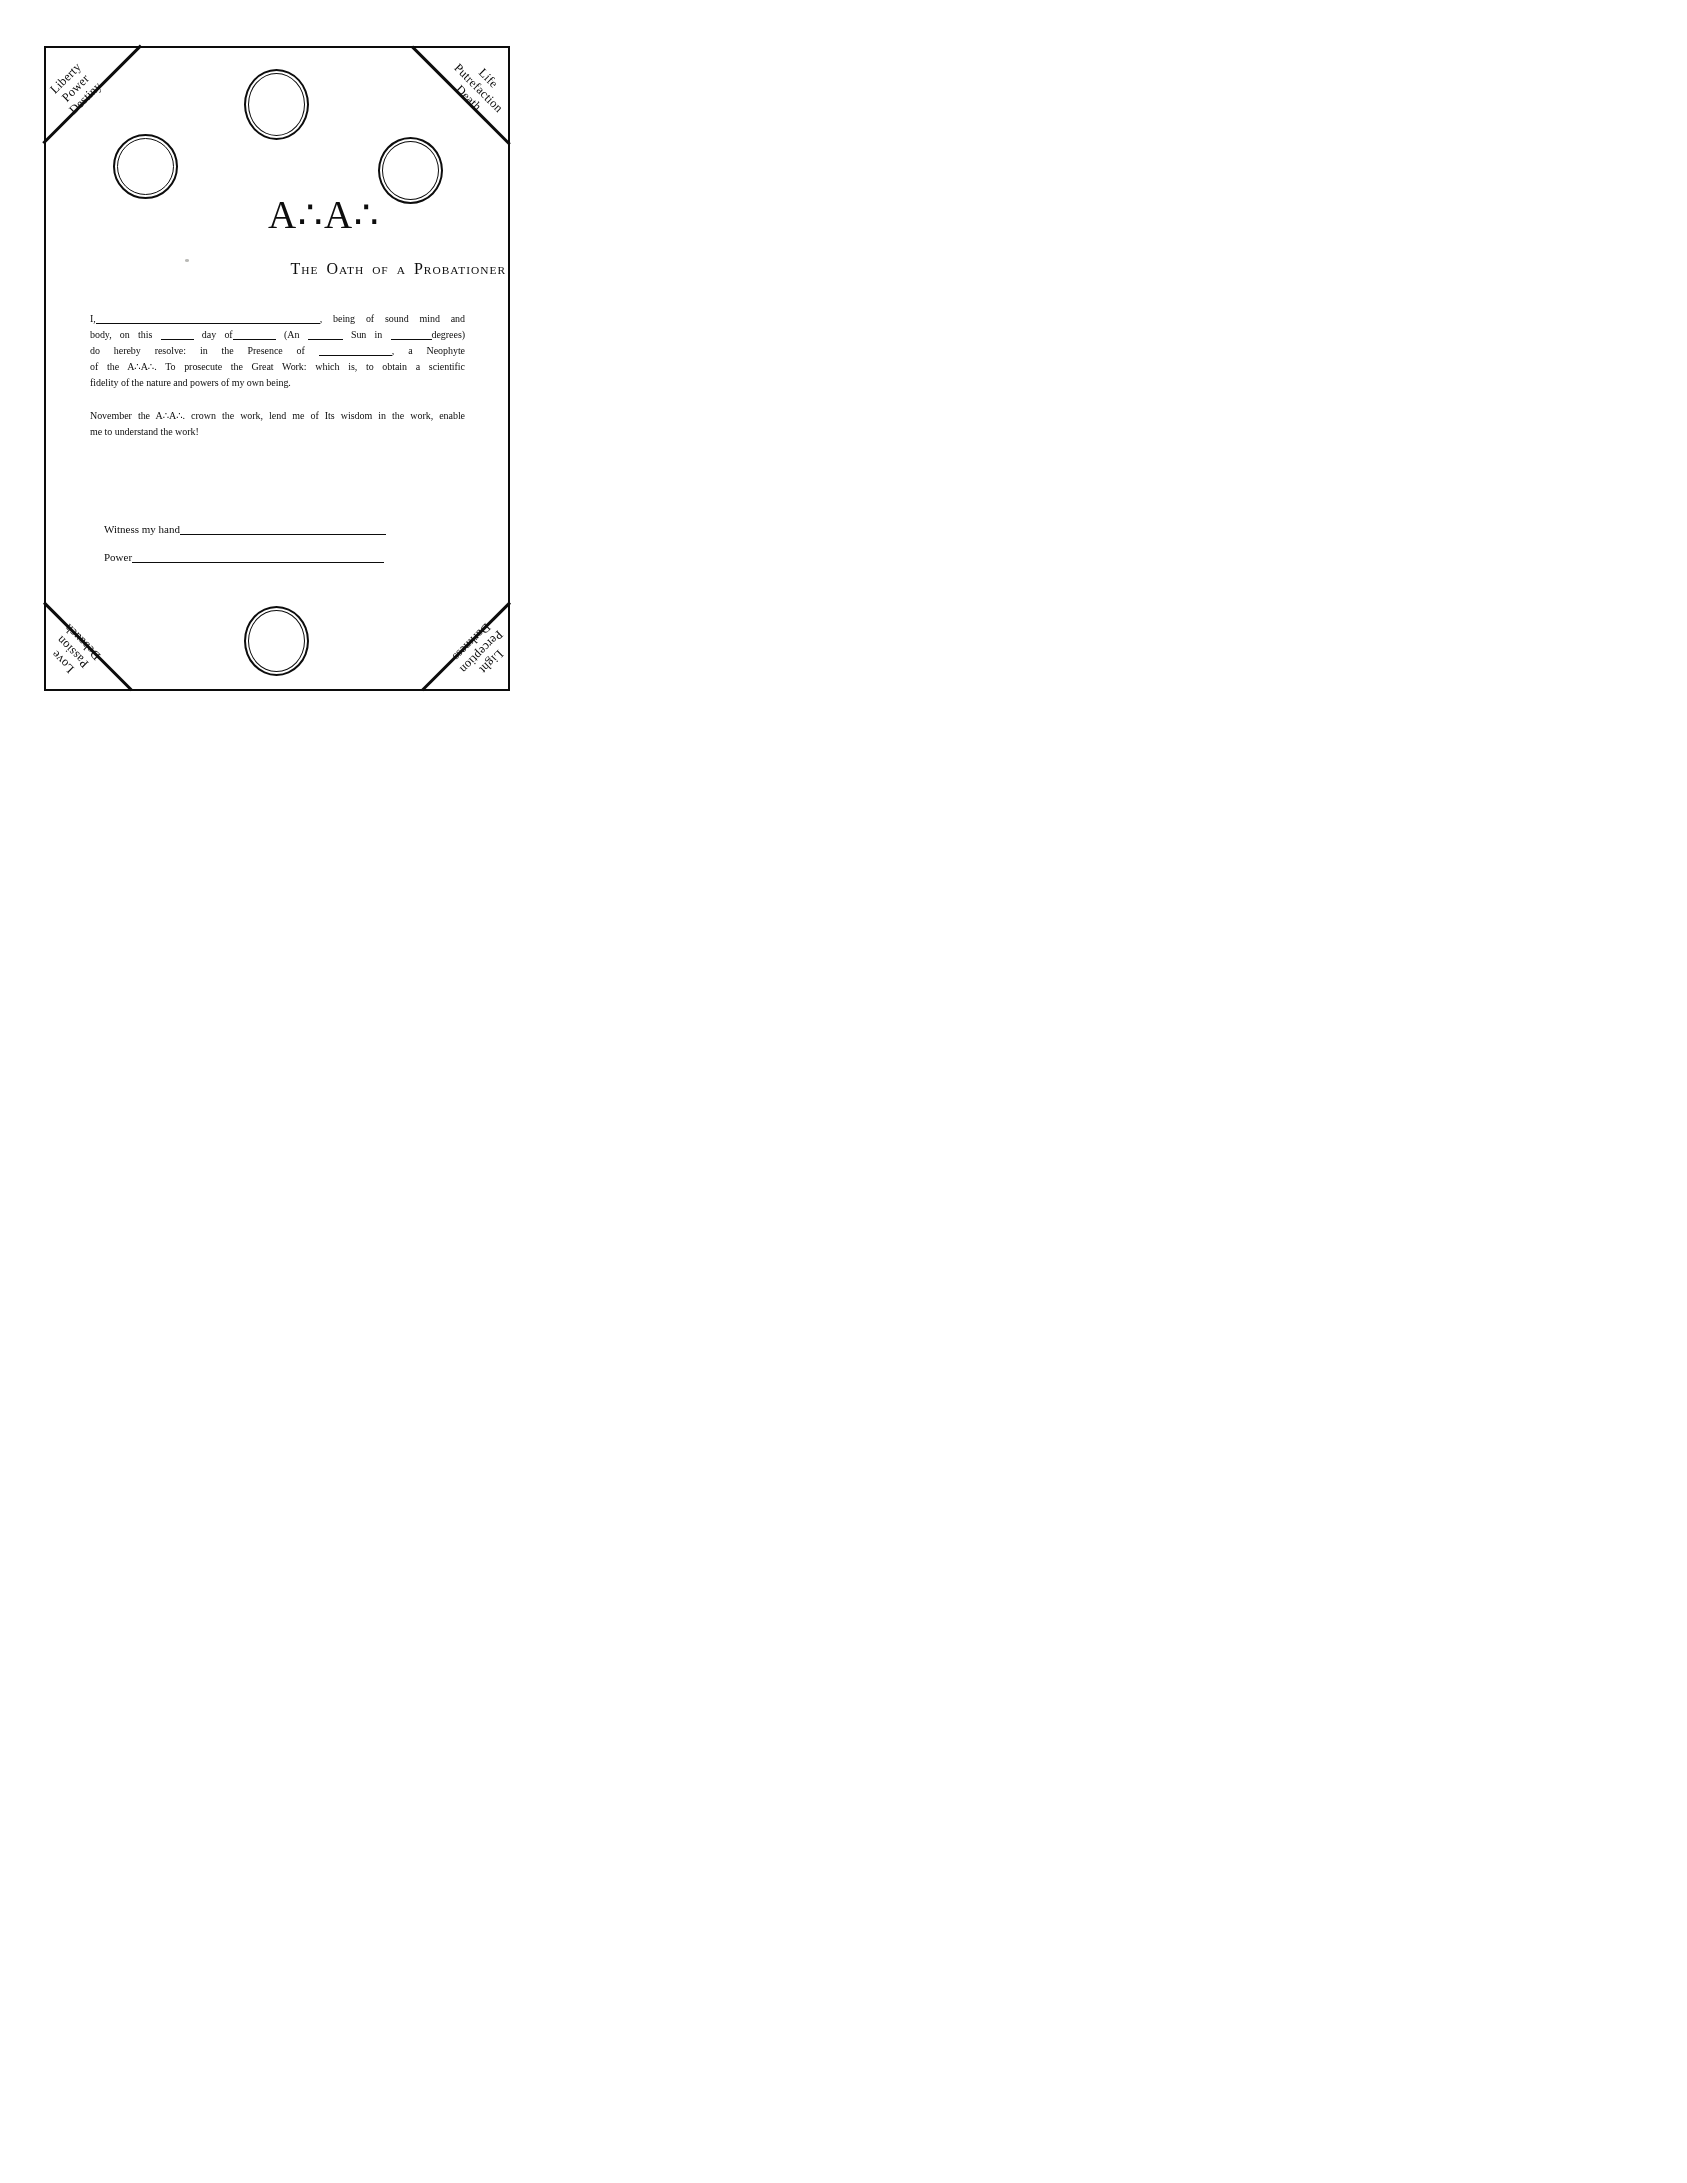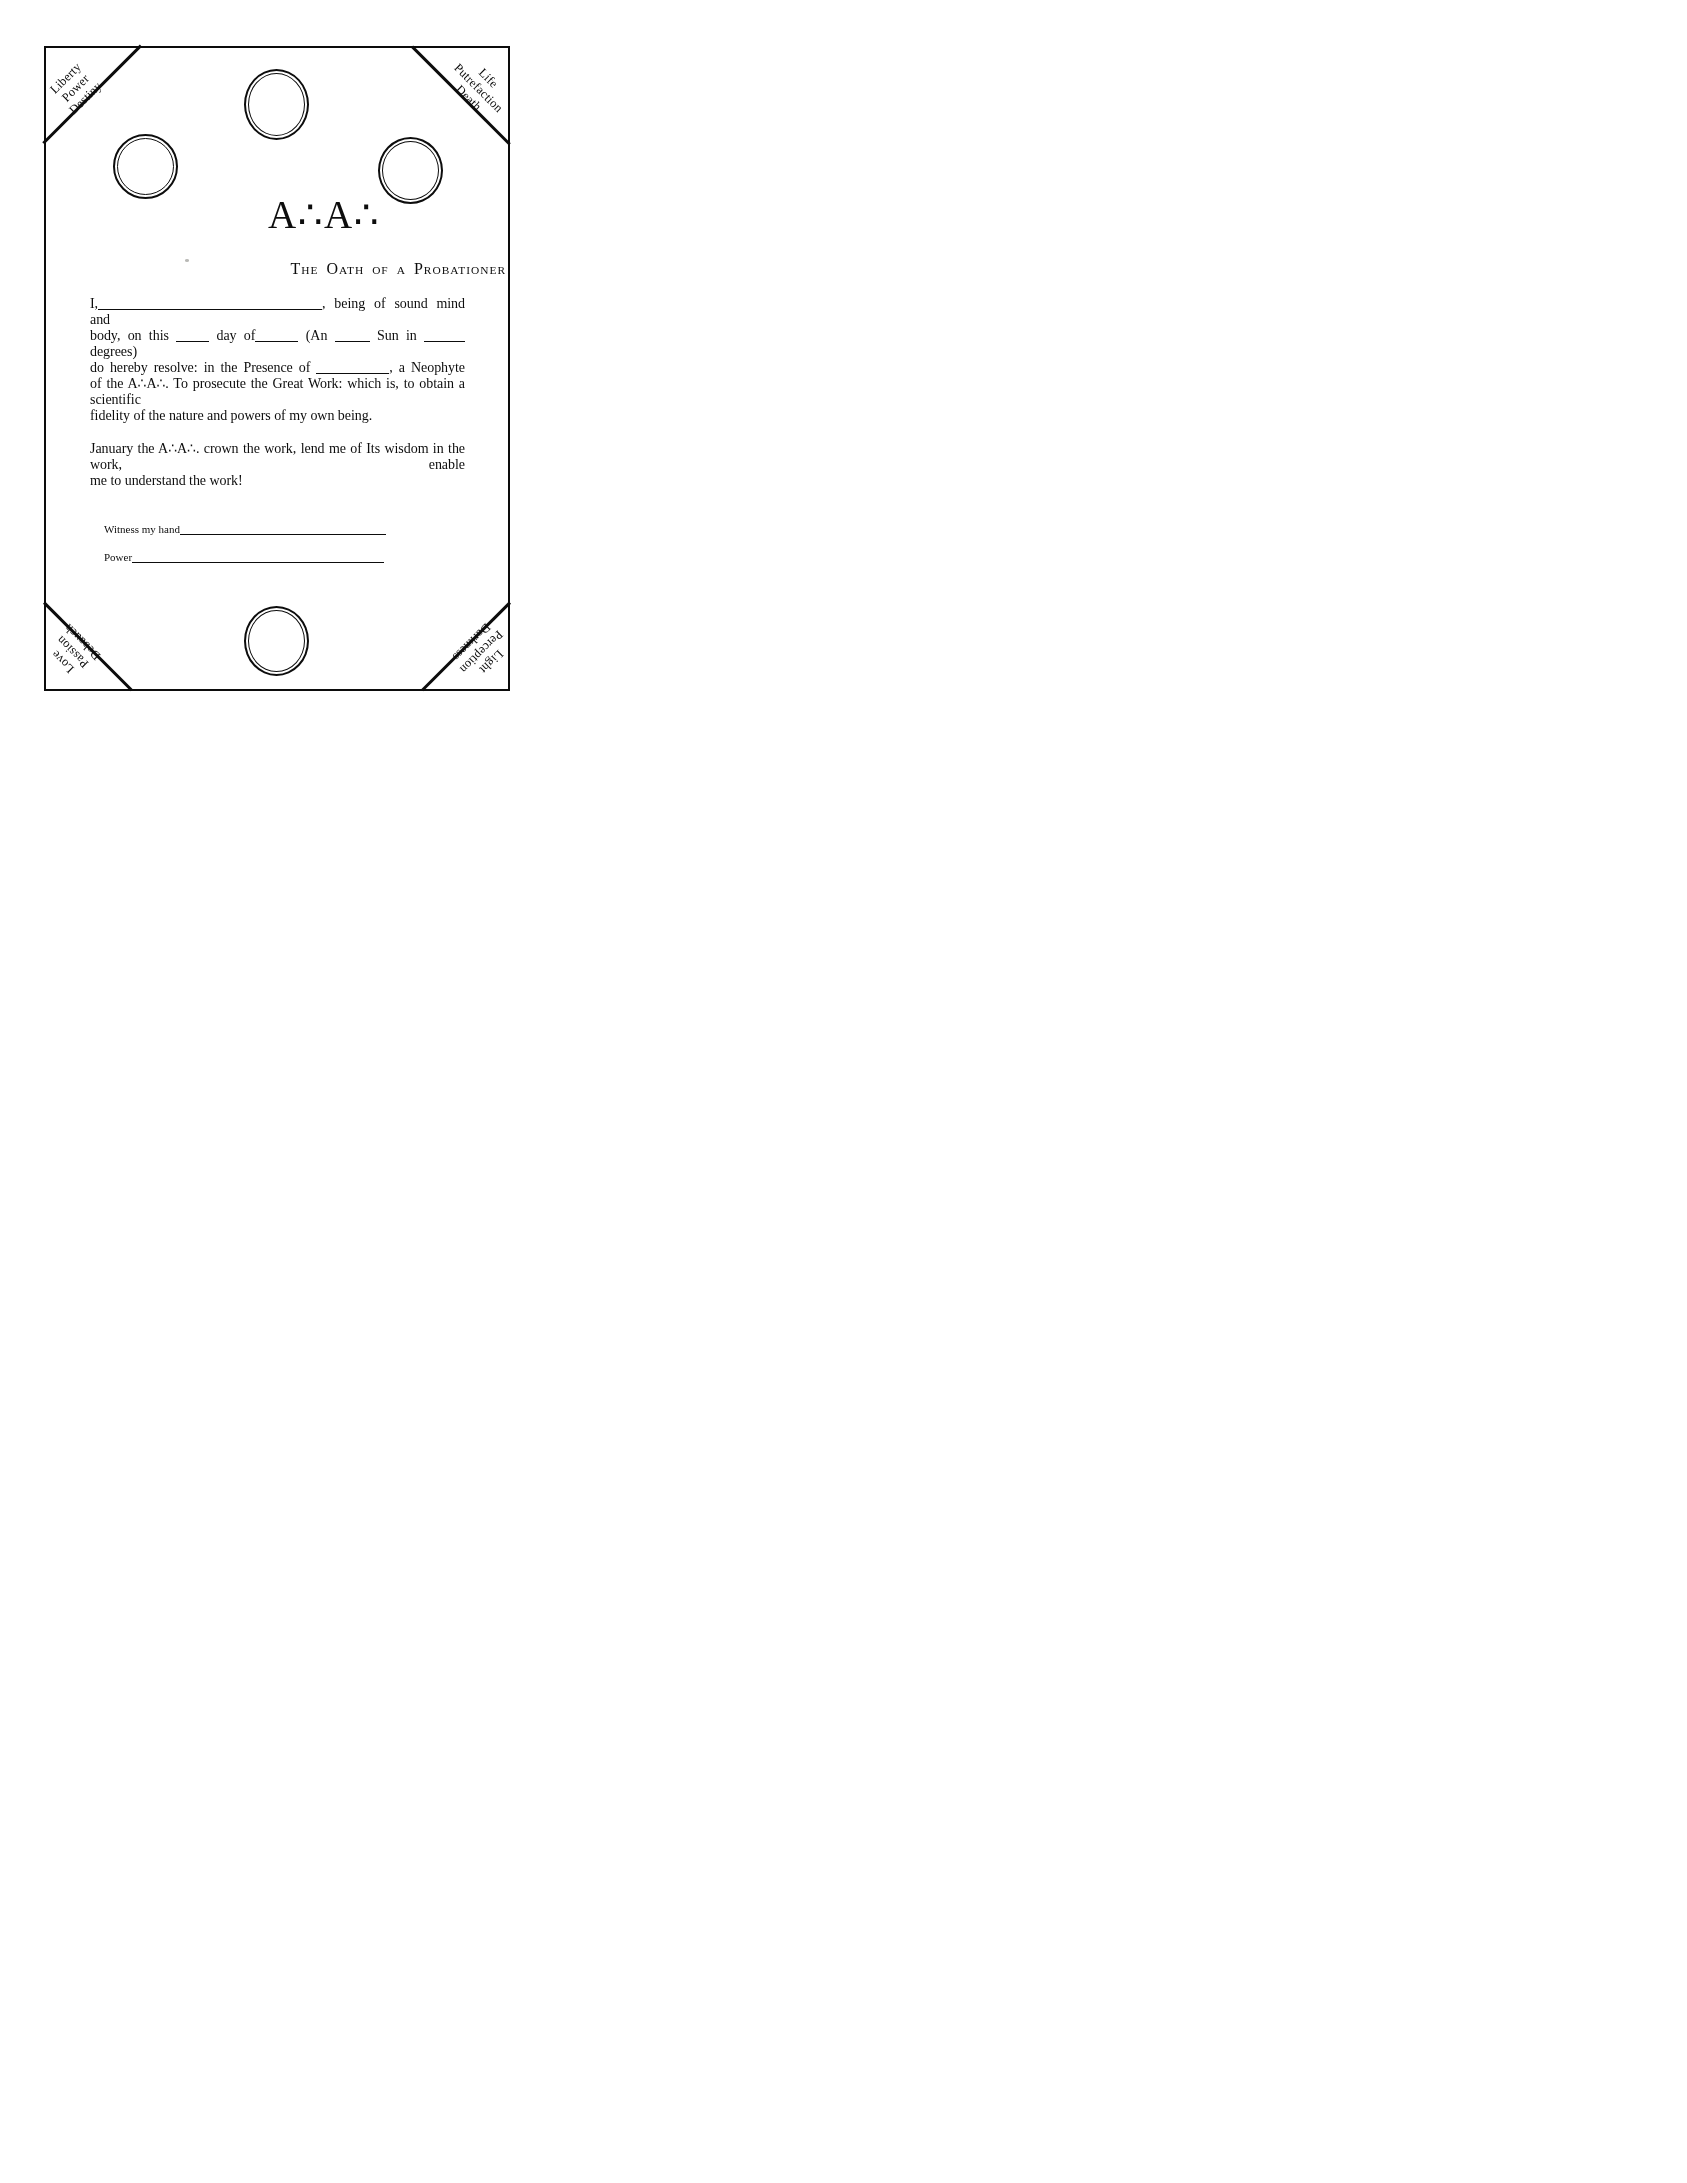--- a/index.html
+++ b/index.html
@@ -44,22 +44,22 @@
   .heading {
     position:absolute; left:44px; top:261px; width:466px; text-align:right;
     white-space:nowrap; line-height:1;
   }
   .h-word { display:inline-block; margin:0 4px; }
   .h-big   { font-size:16px; letter-spacing:1px; }
   .h-small { font-size:11.4px; letter-spacing:1px; }
   .smudge { position:absolute; left:185px; top:259px; width:4px; height:2.5px;
             background:#b9b9b6; border-radius:50%; filter:blur(0.5px); }
   
-  .oath { position:absolute; left:90px; top:296px; width:375px;
-          font-size:14px; line-height:16px; letter-spacing:-0.05px; }
+  .oath { position:absolute; left:90px; top:311px; width:375px;
+          font-size:10px; line-height:16px; letter-spacing:-0.05px; }
   .oath-para { margin:0 0 17px 0; }
   .oath-para:last-child { margin-bottom:0; }
   .oath-line { text-align:justify; text-align-last:justify; }
   .oath-line.no-just { text-align:left; text-align-last:auto; }
   .blank { display:inline-block; height:9px; vertical-align:-1.5px;
            border-bottom:1.5px solid #0d0d0d; }
   
   .sig { position:absolute; left:104px; font-size:11px; line-height:15px; white-space:nowrap; }
   .sig.witness { top:522px; }
   .sig.motto   { top:550px; }
@@ -114,20 +114,20 @@
 
 <div class="oath">
     <div class="oath-para">
       <div class="oath-line">I,<span class="blank" style="width: 224px;"></span>, being of sound mind and</div>
       <div class="oath-line">body, on this <span class="blank" style="width: 33px;"></span> day of<span class="blank" style="width: 43px;"></span> (An <span class="blank" style="width: 35px;"></span> Sun in <span class="blank" style="width: 41px;"></span>degrees)</div>
       <div class="oath-line">do hereby resolve: in the Presence of <span class="blank" style="width: 73px;"></span>, a Neophyte</div>
       <div class="oath-line">of the A∴A∴. To prosecute the Great Work: which is, to obtain a scientific</div>
       <div class="oath-line no-just">fidelity of the nature and powers of my own being.</div>
     </div>
     <div class="oath-para">
-      <div class="oath-line">January the A∴A∴. crown the work, lend me of Its wisdom in the work, enable</div>
+      <div class="oath-line">November the A∴A∴. crown the work, lend me of Its wisdom in the work, enable</div>
       <div class="oath-line no-just">me to understand the work!</div>
     </div>
   </div>
 
 <div class="sig witness"><span>Witness my hand</span><span class="blank" style="width: 206px;"></span></div>
 <div class="sig motto"><span>Power</span><span class="blank" style="width: 252px;"></span></div>
 
 
 </body></html>

